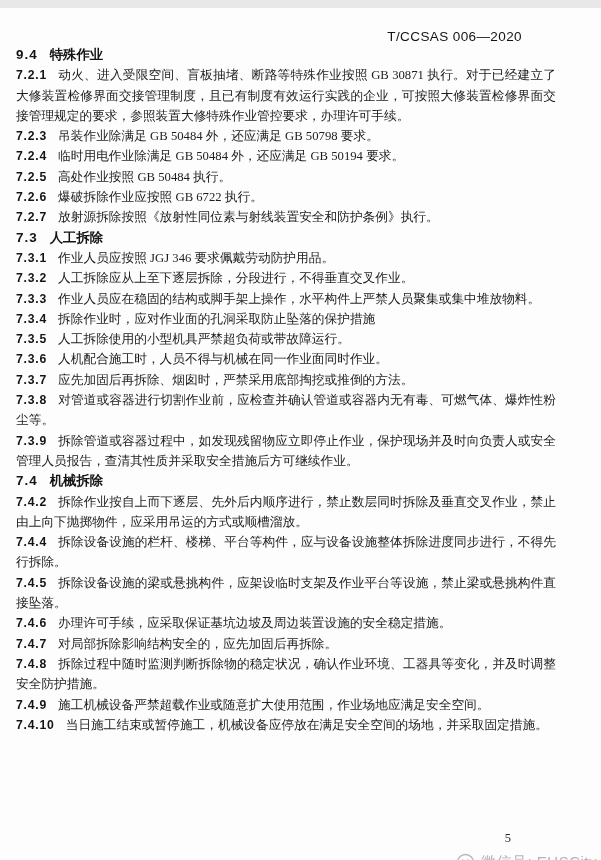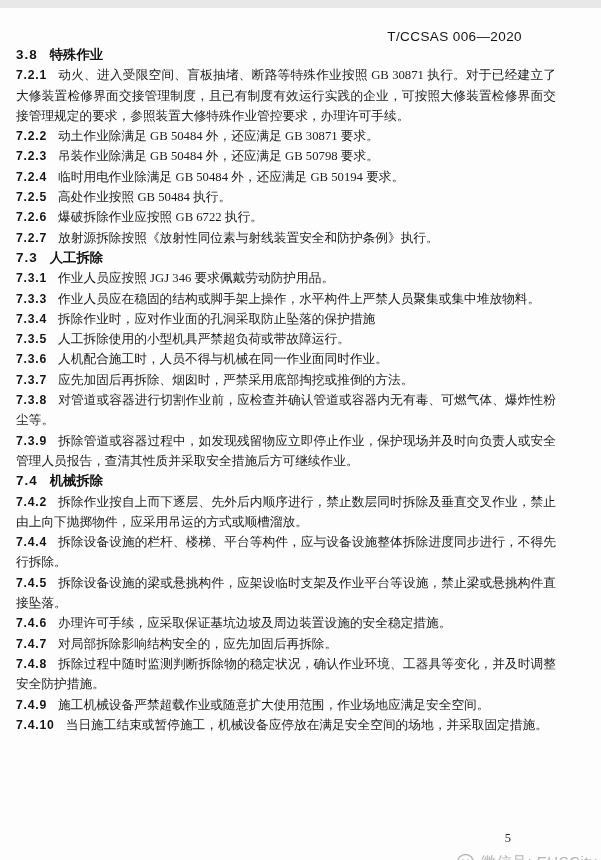--- a/index.html
+++ b/index.html
@@ -64,30 +64,30 @@
   .watermark svg{display:block;}
 </style>
 </head>
 <body>
 
 <div class="page">
 
   <div class="doc-header">T/CCSAS 006—2020</div>
 
   <main class="content" id="content">
-      <h2 class="sec-heading"><span class="secnum">3.8</span><span>特殊作业</span></h2>
+      <h2 class="sec-heading"><span class="secnum">9.4</span><span>特殊作业</span></h2>
       <p class="clause"><span class="num">7.2.1</span><span>动火、进入受限空间、盲板抽堵、断路等特殊作业按照 GB 30871 执行。对于已经建立了大修装置检修界面交接管理制度，且已有制度有效运行实践的企业，可按照大修装置检修界面交接管理规定的要求，参照装置大修特殊作业管控要求，办理许可手续。</span></p>
-      <p class="clause"><span class="num">7.2.2</span><span>动土作业除满足 GB 50484 外，还应满足 GB 30871 要求。</span></p>
       <p class="clause"><span class="num">7.2.3</span><span>吊装作业除满足 GB 50484 外，还应满足 GB 50798 要求。</span></p>
       <p class="clause"><span class="num">7.2.4</span><span>临时用电作业除满足 GB 50484 外，还应满足 GB 50194 要求。</span></p>
       <p class="clause"><span class="num">7.2.5</span><span>高处作业按照 GB 50484 执行。</span></p>
       <p class="clause"><span class="num">7.2.6</span><span>爆破拆除作业应按照 GB 6722 执行。</span></p>
       <p class="clause"><span class="num">7.2.7</span><span>放射源拆除按照《放射性同位素与射线装置安全和防护条例》执行。</span></p>
       <h2 class="sec-heading"><span class="secnum">7.3</span><span>人工拆除</span></h2>
       <p class="clause"><span class="num">7.3.1</span><span>作业人员应按照 JGJ 346 要求佩戴劳动防护用品。</span></p>
+      <p class="clause"><span class="num">7.3.2</span><span>人工拆除应从上至下逐层拆除，分段进行，不得垂直交叉作业。</span></p>
       <p class="clause"><span class="num">7.3.3</span><span>作业人员应在稳固的结构或脚手架上操作，水平构件上严禁人员聚集或集中堆放物料。</span></p>
       <p class="clause"><span class="num">7.3.4</span><span>拆除作业时，应对作业面的孔洞采取防止坠落的保护措施</span></p>
       <p class="clause"><span class="num">7.3.5</span><span>人工拆除使用的小型机具严禁超负荷或带故障运行。</span></p>
       <p class="clause"><span class="num">7.3.6</span><span>人机配合施工时，人员不得与机械在同一作业面同时作业。</span></p>
       <p class="clause"><span class="num">7.3.7</span><span>应先加固后再拆除、烟囱时，严禁采用底部掏挖或推倒的方法。</span></p>
       <p class="clause"><span class="num">7.3.8</span><span>对管道或容器进行切割作业前，应检查并确认管道或容器内无有毒、可燃气体、爆炸性粉尘等。</span></p>
       <p class="clause"><span class="num">7.3.9</span><span>拆除管道或容器过程中，如发现残留物应立即停止作业，保护现场并及时向负责人或安全管理人员报告，查清其性质并采取安全措施后方可继续作业。</span></p>
       <h2 class="sec-heading"><span class="secnum">7.4</span><span>机械拆除</span></h2>
       <p class="clause"><span class="num">7.4.2</span><span>拆除作业按自上而下逐层、先外后内顺序进行，禁止数层同时拆除及垂直交叉作业，禁止由上向下抛掷物件，应采用吊运的方式或顺槽溜放。</span></p>
       <p class="clause"><span class="num">7.4.4</span><span>拆除设备设施的栏杆、楼梯、平台等构件，应与设备设施整体拆除进度同步进行，不得先行拆除。</span></p>

